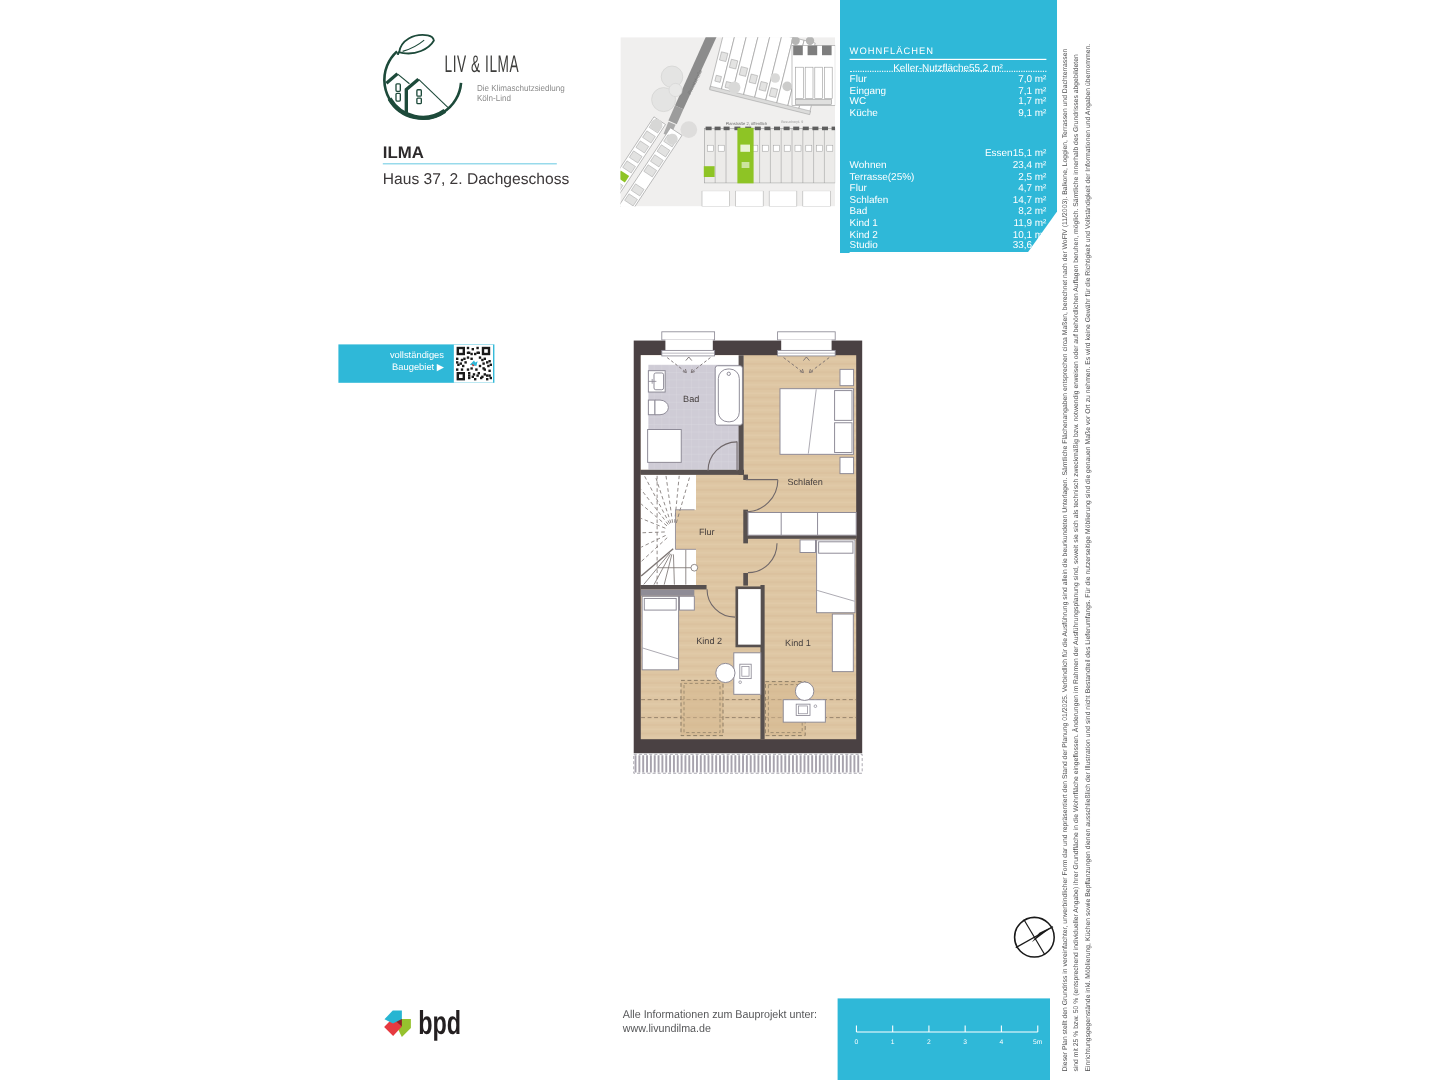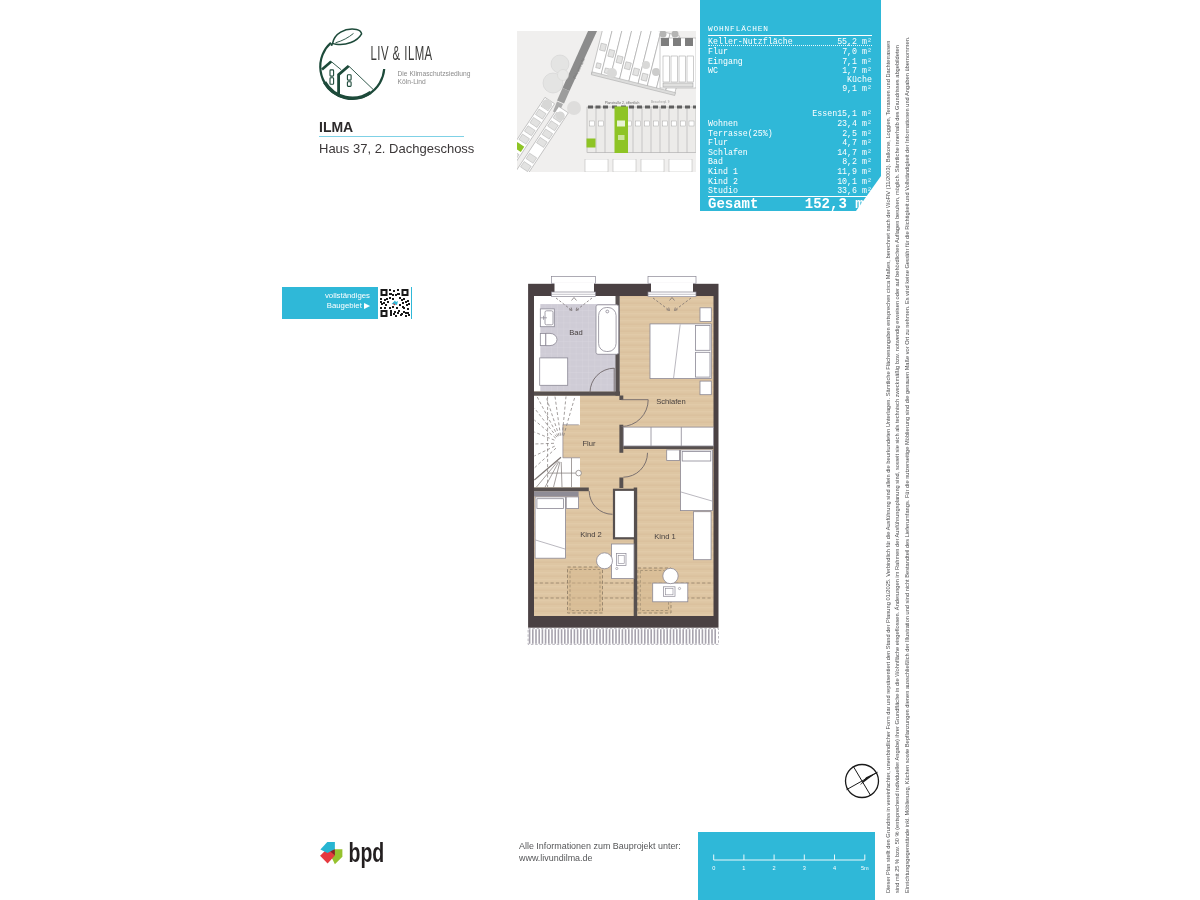--- a/index.html
+++ b/index.html
@@ -199,41 +199,41 @@
     <rect x="68" y="128" width="23" height="13"></rect>
     <rect x="96" y="128" width="23" height="13"></rect>
     <rect x="124" y="128" width="23" height="13"></rect>
     <rect x="152" y="128" width="23" height="13"></rect>
   </g>
   <rect x="64" y="122" width="115" height="6" fill="#f0efee"></rect>
 </svg>
 
 <div class="abs" style="left:700px;top:0;width:181px;height:211px;background:#2fb8d8;
      clip-path:polygon(0 0,100% 0,100% 176px,156px 211px,0 211px);"></div>
-<div class="abs" style="left:708px;top:23px;width:164px;color:#ffffff;font-size:8.3px;font-family:Liberation Mono, monospace;">
+<div class="abs" style="left:708px;top:36px;width:164px;color:#ffffff;font-size:8.3px;">
 
   <div style="font-size:7.8px;letter-spacing:0.85px;padding-top:1.5px;padding-bottom:2.5px;border-bottom:1px solid #ffffff;">WOHNFLÄCHEN</div>
 
-  <div style="display:flex;justify-content:space-between;border-bottom:1px dotted rgba(255,255,255,0.9);padding-top:0.8px;height:8.6px;">
+  <div style="display:flex;justify-content:center;border-bottom:1px dotted rgba(255,255,255,0.9);padding-top:0.8px;height:8.6px;">
       <span>Keller-Nutzfläche</span>
       <span>55,2 m²</span>
     </div>
   <div style="display:flex;justify-content:space-between;height:9.6px;align-items:flex-end;">
       <span>Flur</span>
       <span>7,0 m²</span>
     </div>
   <div style="display:flex;justify-content:space-between;height:9.6px;align-items:flex-end;">
       <span>Eingang</span>
       <span>7,1 m²</span>
     </div>
   <div style="display:flex;justify-content:space-between;height:9.6px;align-items:center;">
       <span>WC</span>
       <span>1,7 m²</span>
     </div>
-  <div style="display:flex;justify-content:space-between;height:9.6px;align-items:flex-end;flex-direction:column;">
+  <div style="display:flex;justify-content:space-between;height:9.6px;align-items:flex-end;">
       <span>Küche</span>
       <span>9,1 m²</span>
     </div>
   <div style="display:flex;justify-content:flex-end;height:9.6px;align-items:flex-end;margin-top:24px;">
       <span>Essen</span>
       <span>15,1 m²</span>
     </div>
   <div style="display:flex;justify-content:space-between;height:9.6px;align-items:flex-end;text-align:center;">
       <span>Wohnen</span>
       <span>23,4 m²</span>

